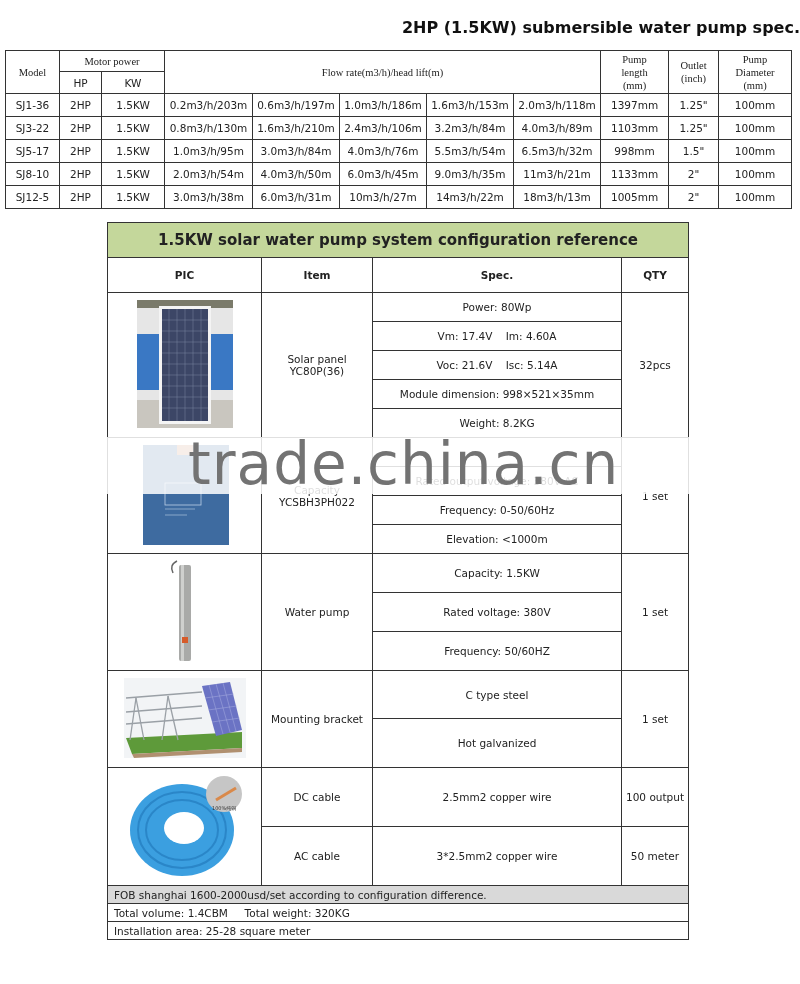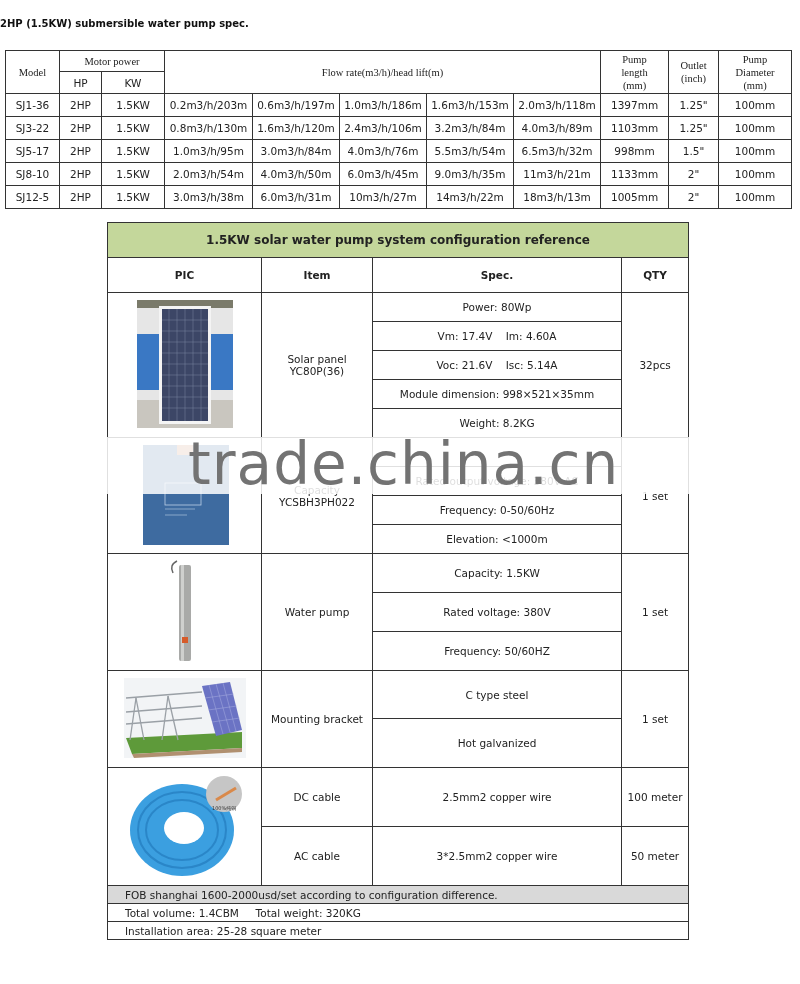--- a/index.html
+++ b/index.html
@@ -1,31 +1,31 @@
 <!DOCTYPE html>
 <html><head>
 <meta charset="utf-8">
 <style>
   html,body{margin:0;padding:0;background:#fff;}
   body{width:800px;height:984px;position:relative;overflow:hidden;font-family:"DejaVu Sans","Liberation Sans",sans-serif;color:#222;font-size:10.5px;}
-  .title{position:absolute;left:0;width:800px;top:18px;text-align:left;font-weight:bold;font-size:10px;color:#111;}
+  .title{position:absolute;left:0;width:800px;top:18px;text-align:right;font-weight:bold;font-size:16px;color:#111;}
   table{border-collapse:collapse;}
   td,th{border:1px solid #333;text-align:center;padding:0;font-weight:normal;}
   #spec{position:absolute;left:5px;top:50px;width:786px;table-layout:fixed;}
   #spec td{height:22px;font-size:10.5px;}
   #spec tr.h1 td{height:20px;font-family:Liberation Serif, serif;}
   #spec tr.h2 td{height:21px;}
   #spec td.tall{line-height:13px;}
   #cfg{position:absolute;left:107px;top:222px;width:581px;table-layout:fixed;}
   #cfg td{font-size:10.5px;}
-  #cfg .band{background:#c4d79b;height:34px;font-weight:bold;font-size:12px;}
+  #cfg .band{background:#c4d79b;height:34px;font-weight:bold;font-size:15px;}
   #cfg .hdr td{height:34px;font-weight:bold;}
   #cfg .spec{height:28px;margin-top:32px;}
   .pic{position:relative;}
-  .footer td{text-align:left;padding-left:17px;height:17px;font-size:10.5px;}
+  .footer td{text-align:left;padding-left:6px;height:17px;font-size:10.5px;}
   .footer.grey td{background:#d9d9d9;}
   .wm{position:absolute;left:98px;top:437px;width:602px;height:57px;background:rgba(255,255,255,0.85);}
   .wm-text{position:absolute;left:188px;top:432px;font-family:"DejaVu Sans","Liberation Sans",sans-serif;font-size:58px;color:#737373;letter-spacing:1px;line-height:64px;}
 </style>
 </head>
 <body>
 
 <div class="title">2HP (1.5KW) submersible water pump spec.</div>
 
 <table id="spec">
@@ -72,21 +72,21 @@
     <td>2.0m3/h/118m</td>
     <td>1397mm</td>
     <td>1.25"</td>
     <td>100mm</td>
   </tr>
   <tr>
     <td>SJ3-22</td>
     <td>2HP</td>
     <td>1.5KW</td>
     <td>0.8m3/h/130m</td>
-    <td>1.6m3/h/120m</td>
+    <td>1.6m3/h/210m</td>
     <td>2.4m3/h/106m</td>
     <td>3.2m3/h/84m</td>
     <td>4.0m3/h/89m</td>
     <td>1103mm</td>
     <td>1.25"</td>
     <td>100mm</td>
   </tr>
   <tr>
     <td>SJ5-17</td>
     <td>2HP</td>
@@ -281,21 +281,21 @@
         <ellipse cx="58" cy="60" rx="44" ry="38" fill="none" stroke="#2a86c8" stroke-width="2"></ellipse>
         <ellipse cx="58" cy="60" rx="36" ry="30" fill="none" stroke="#2a86c8" stroke-width="2"></ellipse>
         <ellipse cx="60" cy="58" rx="20" ry="16" fill="#ffffff"></ellipse>
         <circle cx="100" cy="24" r="18" fill="#c6c6c6"></circle>
         <line x1="92" y1="30" x2="112" y2="18" stroke="#d9894a" stroke-width="3"></line>
         <text x="88" y="40" font-size="5" fill="#333">100%纯铜</text>
       </svg>
     </td>
     <td style="height:58px">DC cable</td>
     <td>2.5mm2 copper wire</td>
-    <td>100 meter</td>
+    <td>100 output</td>
   </tr>
   <tr>
     <td style="height:58px">AC cable</td>
     <td>3*2.5mm2 copper wire</td>
     <td>50 meter</td>
   </tr>
 
   <tr class="footer grey">
         <td colspan="4">FOB shanghai 1600-2000usd/set according to configuration difference.</td>
       </tr>

